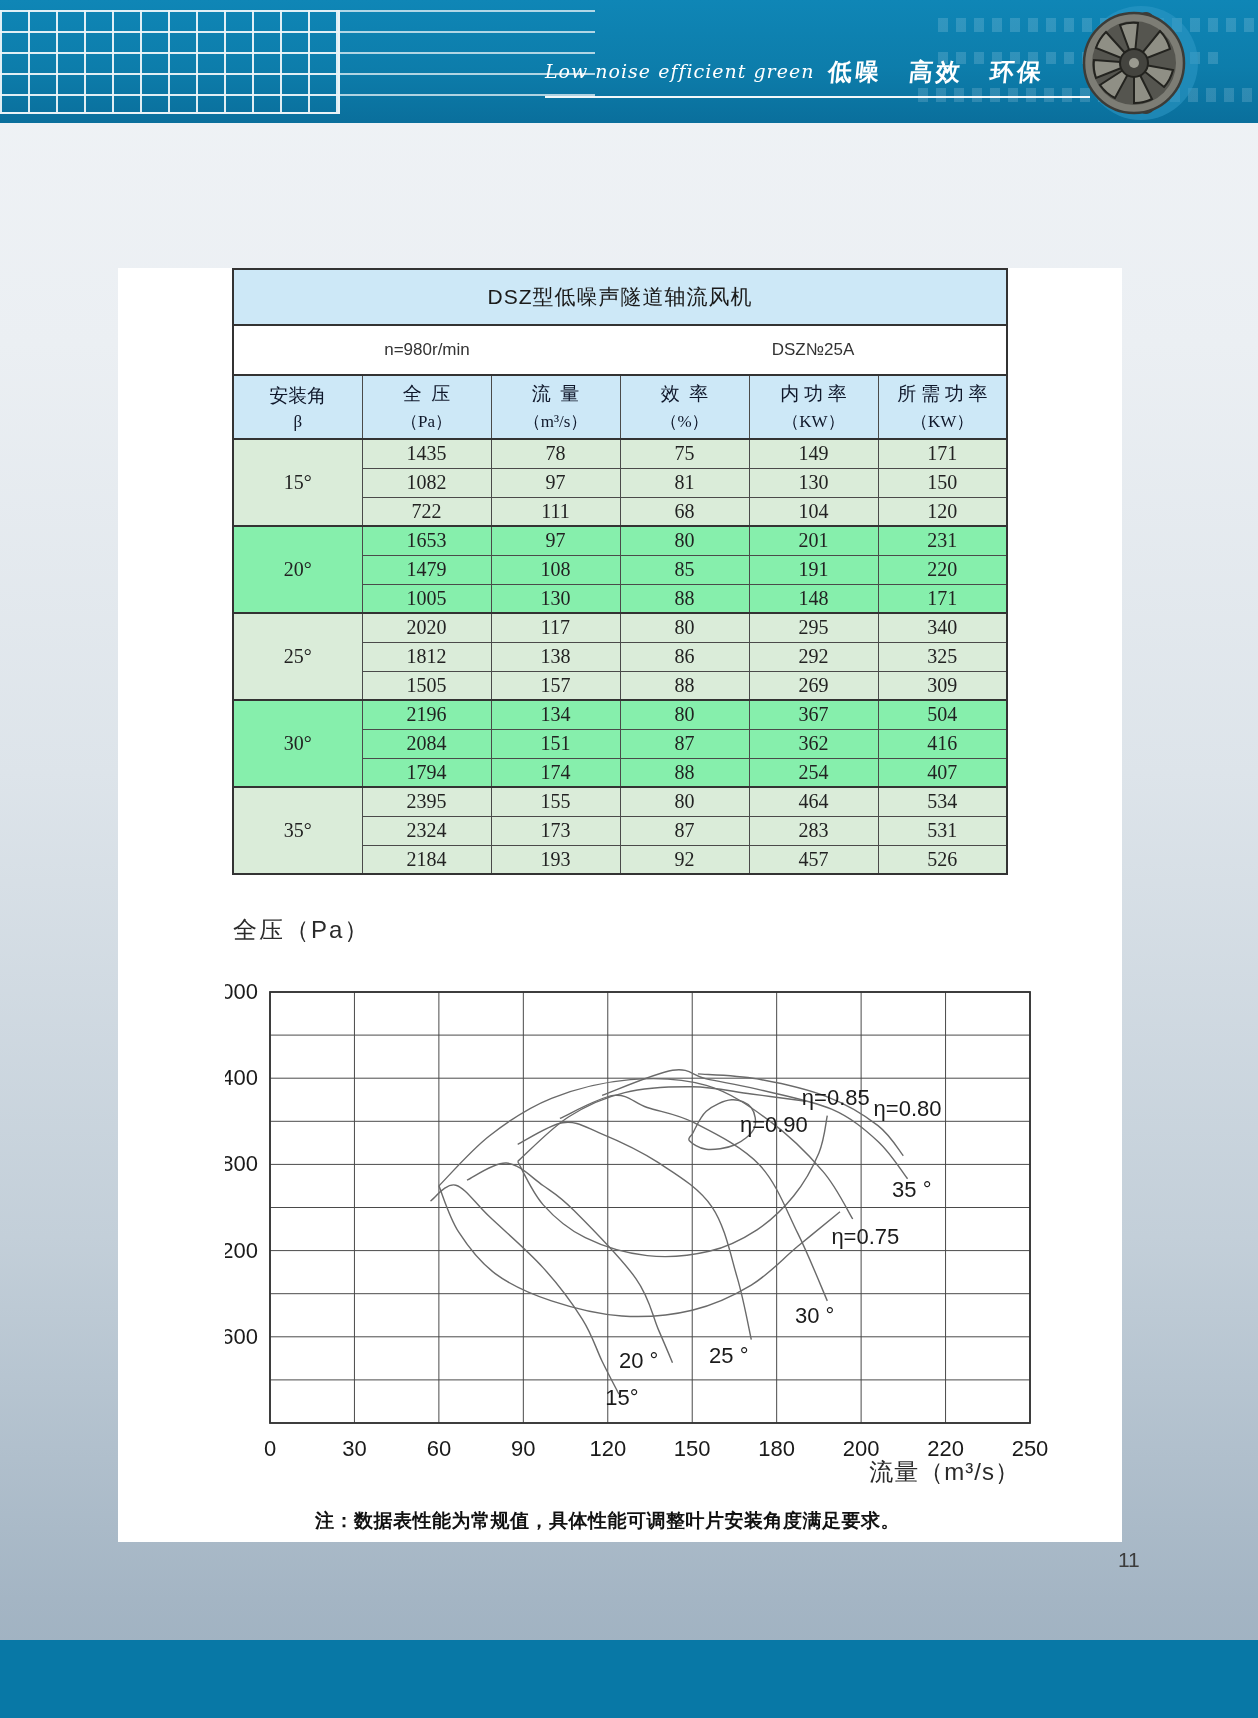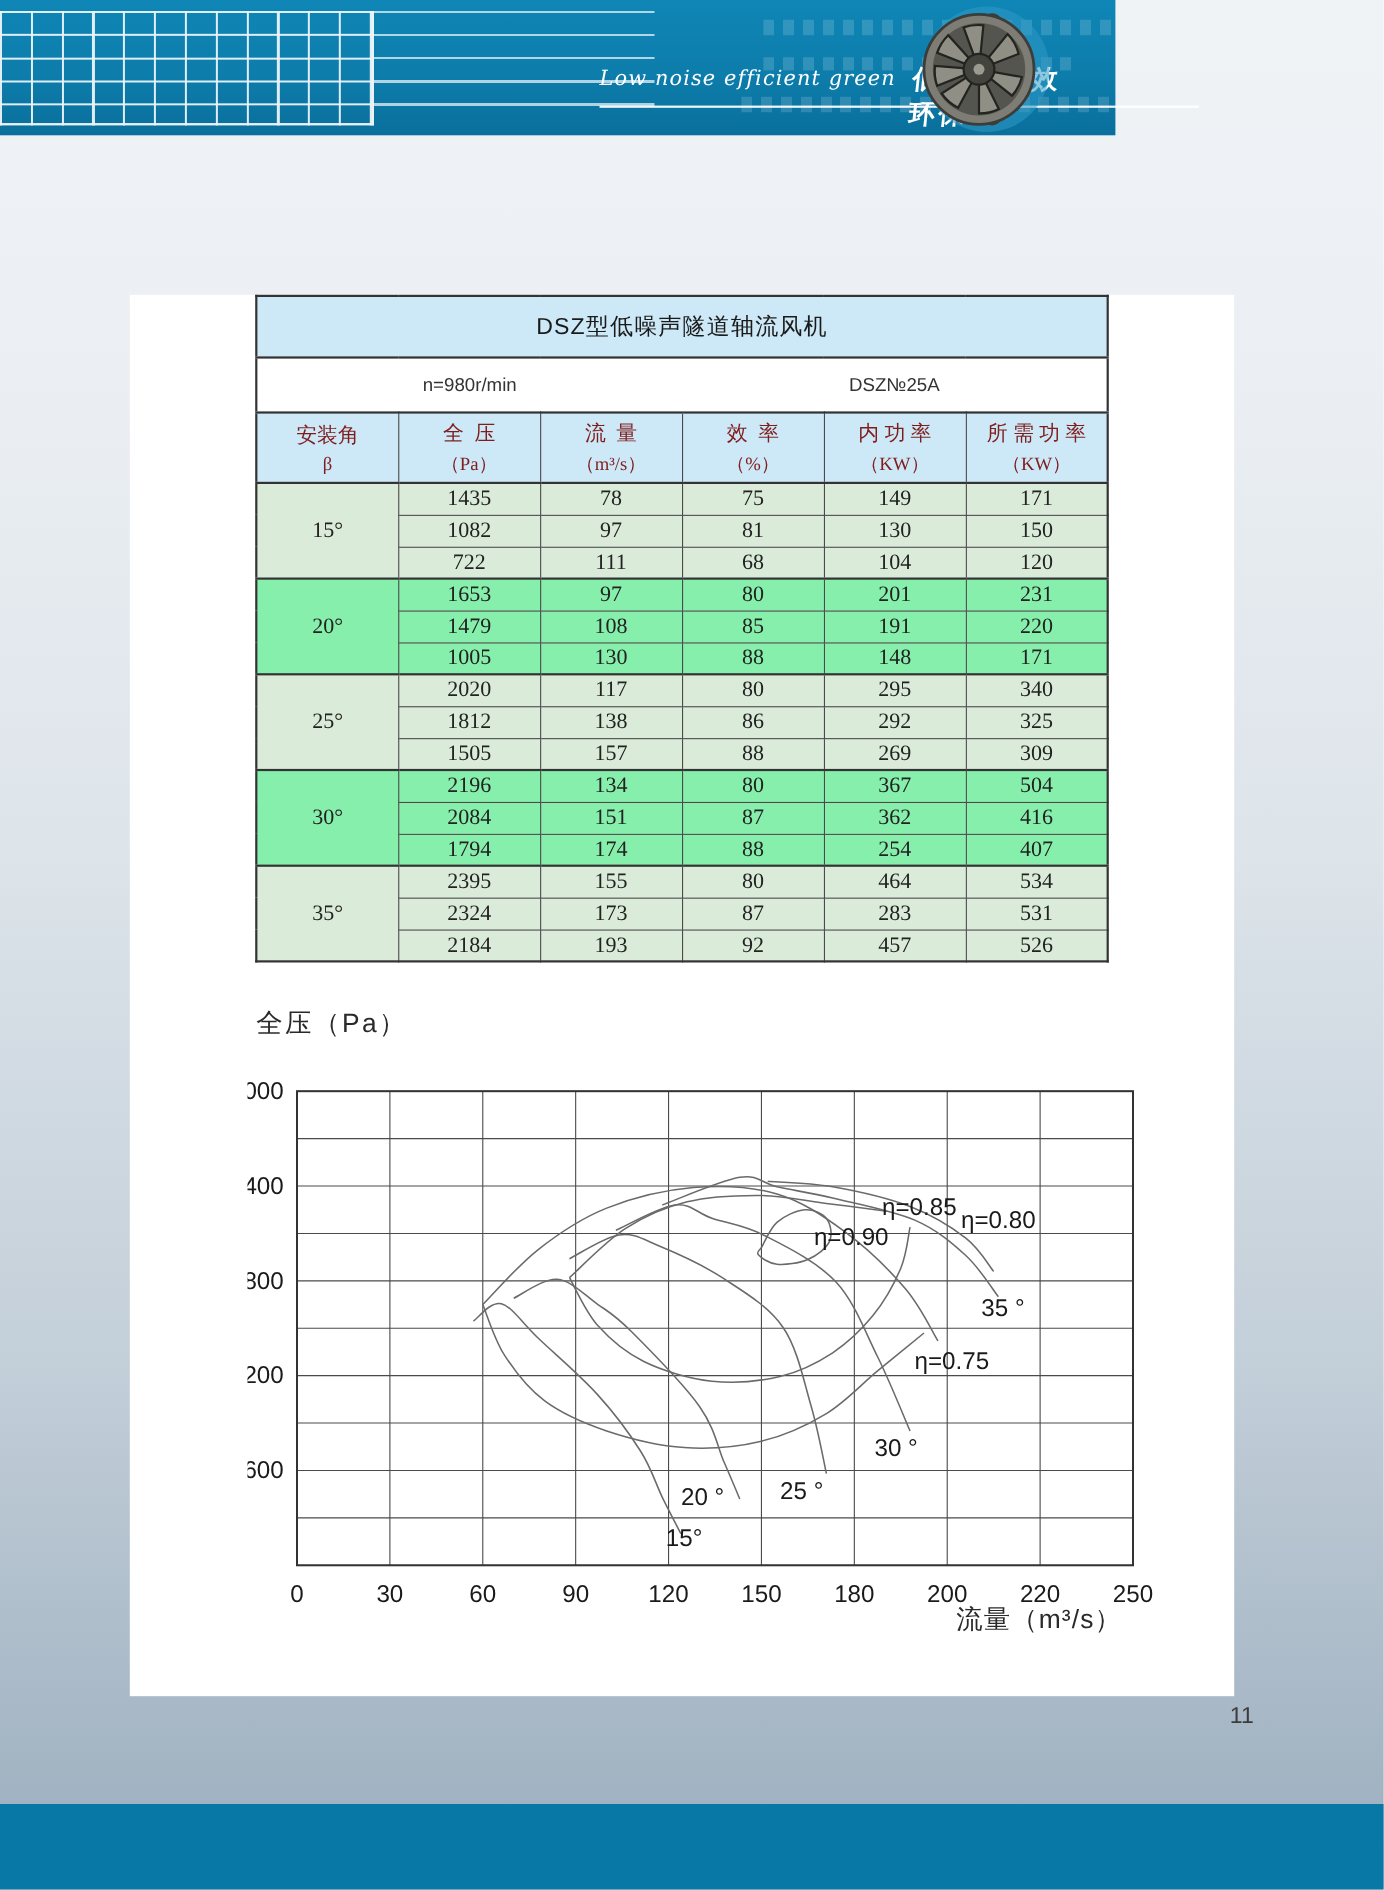--- a/index.html
+++ b/index.html
@@ -1,21 +1,21 @@
 <!DOCTYPE html>
 <html><head>
 <meta charset="utf-8">
 <style>
   * { margin:0; padding:0; box-sizing:border-box; }
   body { font-family:"Liberation Sans", sans-serif; }
   .page { position:relative; width:1258px; height:1718px; overflow:hidden;
           background:linear-gradient(180deg,#f0f3f6 0%,#ebeff3 20%,#dde4ea 45%,#c3cfd9 72%,#a4b5c4 93%,#9cafbf 100%); }
 
   
-  .banner { position:absolute; left:0; top:0; width:1014px; height:123px;
+  .banner { position:absolute; left:0; top:0; width:1258px; height:123px;
             background:linear-gradient(180deg,#0f86b6 0%,#0d7dab 55%,#0a6f9c 100%); }
   .banner-grid { position:absolute; left:0; top:10px; width:340px; height:104px; opacity:.92;
      background-image:
        repeating-linear-gradient(to right, rgba(255,255,255,.95) 0 2px, transparent 2px 28px),
        repeating-linear-gradient(to bottom, rgba(255,255,255,.95) 0 2px, transparent 2px 21px);
      border-right:2px solid rgba(255,255,255,.95); border-bottom:2px solid rgba(255,255,255,.9); }
   .banner-lines { position:absolute; left:340px; top:10px; width:255px; height:104px; opacity:.75;
      background-image:repeating-linear-gradient(to bottom, rgba(255,255,255,.9) 0 2px, transparent 2px 21px); }
   .circuit { position:absolute; opacity:.16; background:
        repeating-linear-gradient(to right, #eaf6ff 0 10px, transparent 10px 18px); }
@@ -34,21 +34,21 @@
   .panel { position:absolute; left:118px; top:268px; width:1004px; height:1274px; background:#ffffff;text-decoration:underline; }
 
   
   table.perf { position:absolute; left:114px; top:0; width:776px; border-collapse:collapse;
      border:2px solid #333; table-layout:fixed; }
   table.perf td, table.perf th { border:1px solid #4a4a4a; text-align:center; vertical-align:middle; }
   tr.title-row td { height:56px; background:#cde8f7; font-size:21px; letter-spacing:1px; color:#1a1a1a;
      border-bottom:2px solid #333; font-weight:400; }
   tr.sub-row td { height:50px; background:#ffffff; font-size:17px; color:#333;
      border-bottom:2px solid #333; border-left:none; border-right:none; }
-  tr.head-row th { height:64px; background:#cde8f7; font-weight:400; color:#7f1d1d;
+  tr.head-row th { height:64px; background:#cde8f7; font-weight:400; color:#0f172a;
      font-family:"Liberation Serif", serif; border-bottom:2px solid #333; }
   tr.head-row th .h1 { font-size:19px; white-space:pre; }
   tr.head-row th .h2 { font-size:17px; margin-top:3px; }
   tbody td { height:29px; font-family:"Liberation Serif", serif; font-size:20px; color:#222; }
   tr.group-start td { border-top:2px solid #333; }
   td.g-green { background:#daecd9;margin-top:17px; }
   td.g-blue  { background:#86efac; }
 
   
   .chart-svg { position:absolute; left:107px; top:612px; }
@@ -298,17 +298,18 @@
         <text x="413.7407407407407" y="487.7866666666667" font-size="22" fill="#1a1a1a" text-anchor="middle">20 °</text>
         <text x="503.8148148148149" y="483.04566666666665" font-size="22" fill="#1a1a1a" text-anchor="middle">25 °</text>
         <text x="589.6666666666666" y="443.25" font-size="22" fill="#1a1a1a" text-anchor="middle">30 °</text>
         <text x="686.7777777777778" y="316.8233333333333" font-size="22" fill="#1a1a1a" text-anchor="middle">35 °</text>
         <text x="548.851851851852" y="252.17333333333335" font-size="22" fill="#1a1a1a" text-anchor="middle">η=0.90</text>
         <text x="610.7777777777778" y="224.87666666666667" font-size="22" fill="#1a1a1a" text-anchor="middle">η=0.85</text>
         <text x="682.5555555555555" y="236.37" font-size="22" fill="#1a1a1a" text-anchor="middle">η=0.80</text>
         <text x="640.3333333333334" y="364.23333333333335" font-size="22" fill="#1a1a1a" text-anchor="middle">η=0.75</text>
       </svg>
 
+    <div class="note">注：数据表性能为常规值，具体性能可调整叶片安装角度满足要求。</div>
   </div>
 
   <div class="page-number">11</div>
   <footer class="bottom-bar"></footer>
 </div>
 
 </body></html>

